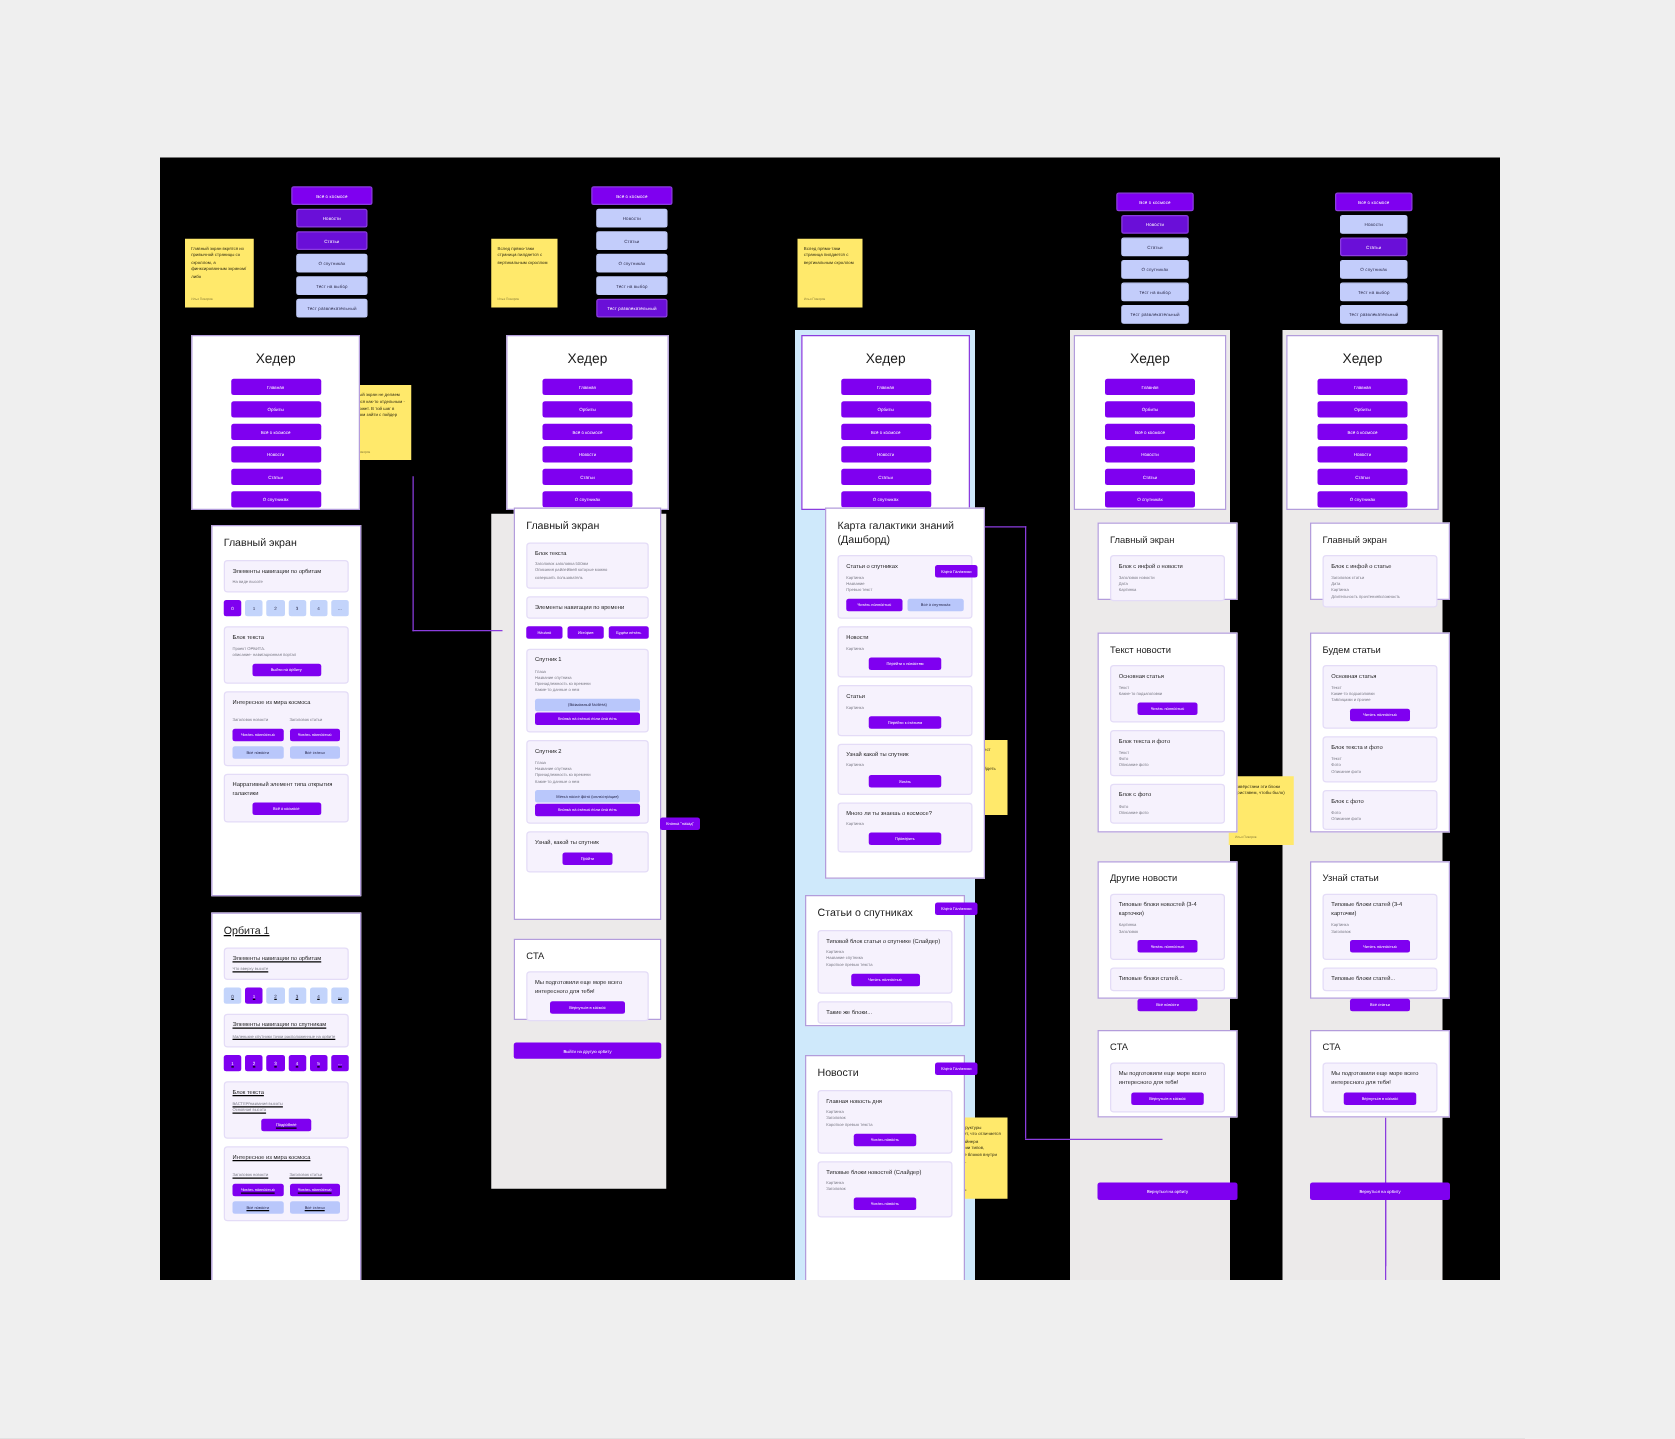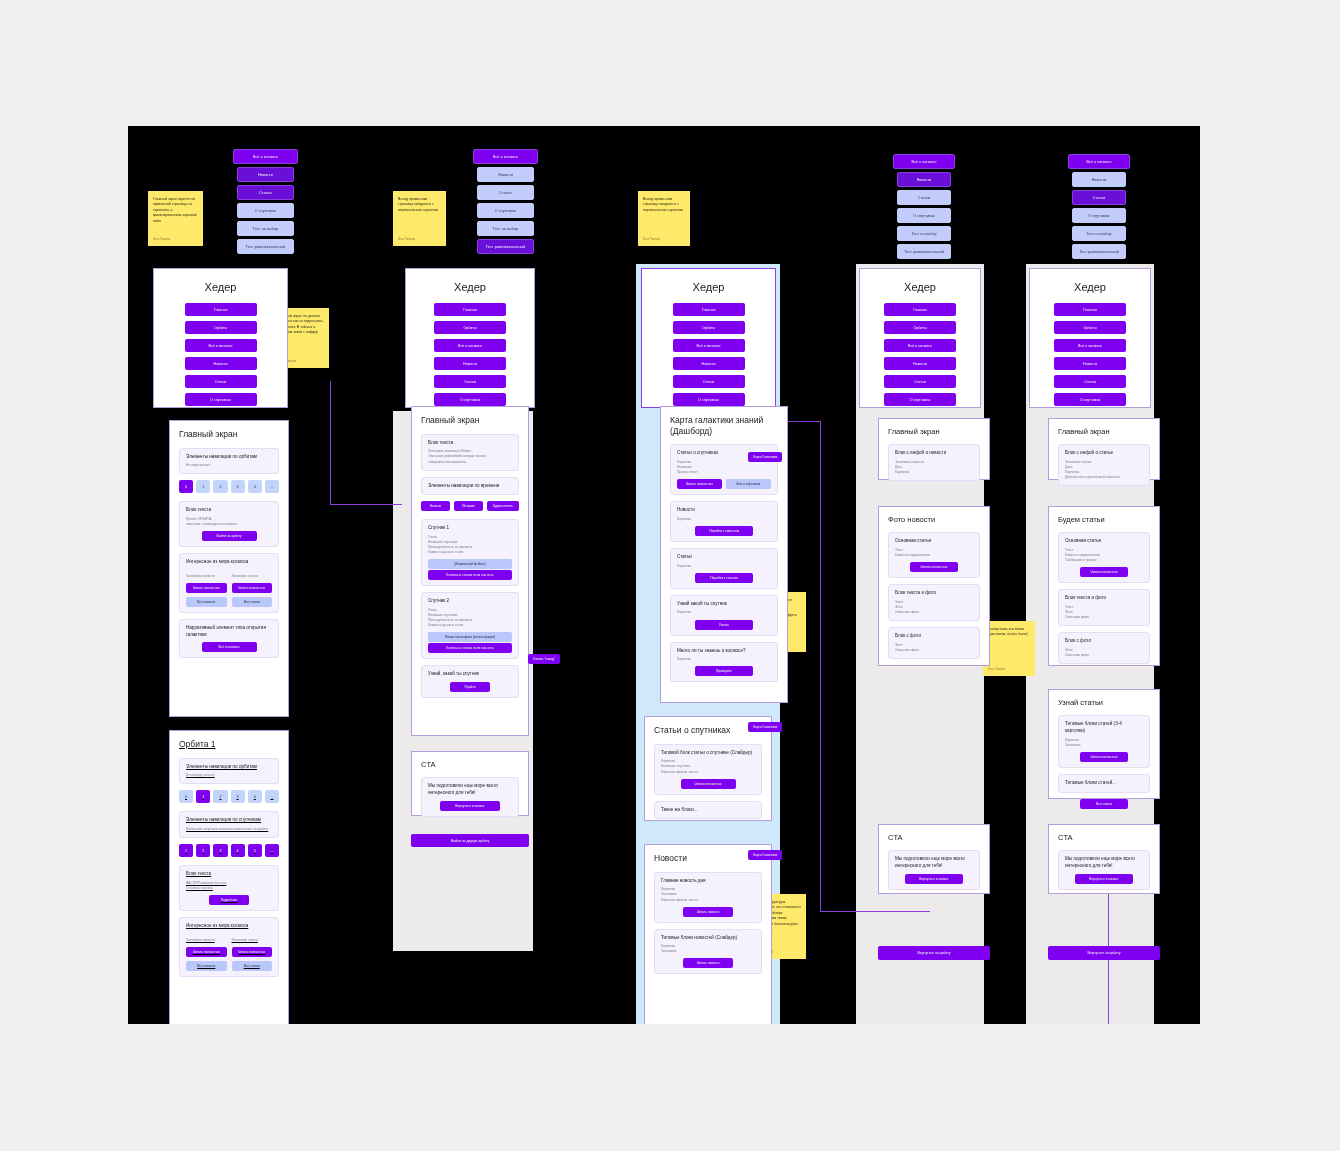--- a/index.html
+++ b/index.html
@@ -497,40 +497,53 @@
     <div class="card-title sm">Главный экран</div>
     <div class="sub">
       <div class="sub-h">Блок с инфой о новости</div>
       <div class="sub-l">Заголовок новости</div>
       <div class="sub-l">Дата</div>
       <div class="sub-l">Картинка</div>
     </div>
   </div>
 
   <div class="card-frame" style="left:750px;top:380px;width:112px;height:160px;">
-    <div class="card-title sm">Фото новости</div>
+    <div class="card-title sm">Текст новости</div>
     <div class="sub">
       <div class="sub-h">Основная статья</div>
       <div class="sub-l">Текст</div>
       <div class="sub-l">Какие-то подзаголовки</div>
       <div class="pbtn" style="width:48px;">Читать полностью</div>
     </div>
     <div class="sub">
       <div class="sub-h">Блок текста и фото</div>
       <div class="sub-l">Текст</div>
       <div class="sub-l">Фото</div>
       <div class="sub-l">Описание фото</div>
     </div>
     <div class="sub">
       <div class="sub-h">Блок с фото</div>
       <div class="sub-l">Фото</div>
       <div class="sub-l">Описание фото</div>
     </div>
   </div>
 
+  <div class="card-frame" style="left:750px;top:563px;width:112px;height:110px;">
+    <div class="card-title sm">Другие новости</div>
+    <div class="sub">
+      <div class="sub-h">Типовые блоки новостей (3-4 карточки)</div>
+      <div class="sub-l">Картинка</div>
+      <div class="sub-l">Заголовок</div>
+      <div class="pbtn" style="width:48px;">Читать полностью</div>
+    </div>
+    <div class="sub">
+      <div class="sub-h" style="margin-bottom:0;">Типовые блоки статей...</div>
+    </div>
+    <div class="pbtn" style="width:48px;">Все новости</div>
+  </div>
 
   <div class="card-frame" style="left:750px;top:698px;width:112px;height:70px;">
     <div class="card-title sm">CTA</div>
     <div class="sub">
       <div class="sub-h">Мы подготовили еще море всего интересного для тебя!</div>
       <div class="pbtn" style="width:58px;">Вернуться в космос</div>
     </div>
   </div>
 
   <div class="outbtn" style="left:750px;top:820px;width:112px;height:14px;">Вернуться на орбиту</div>

